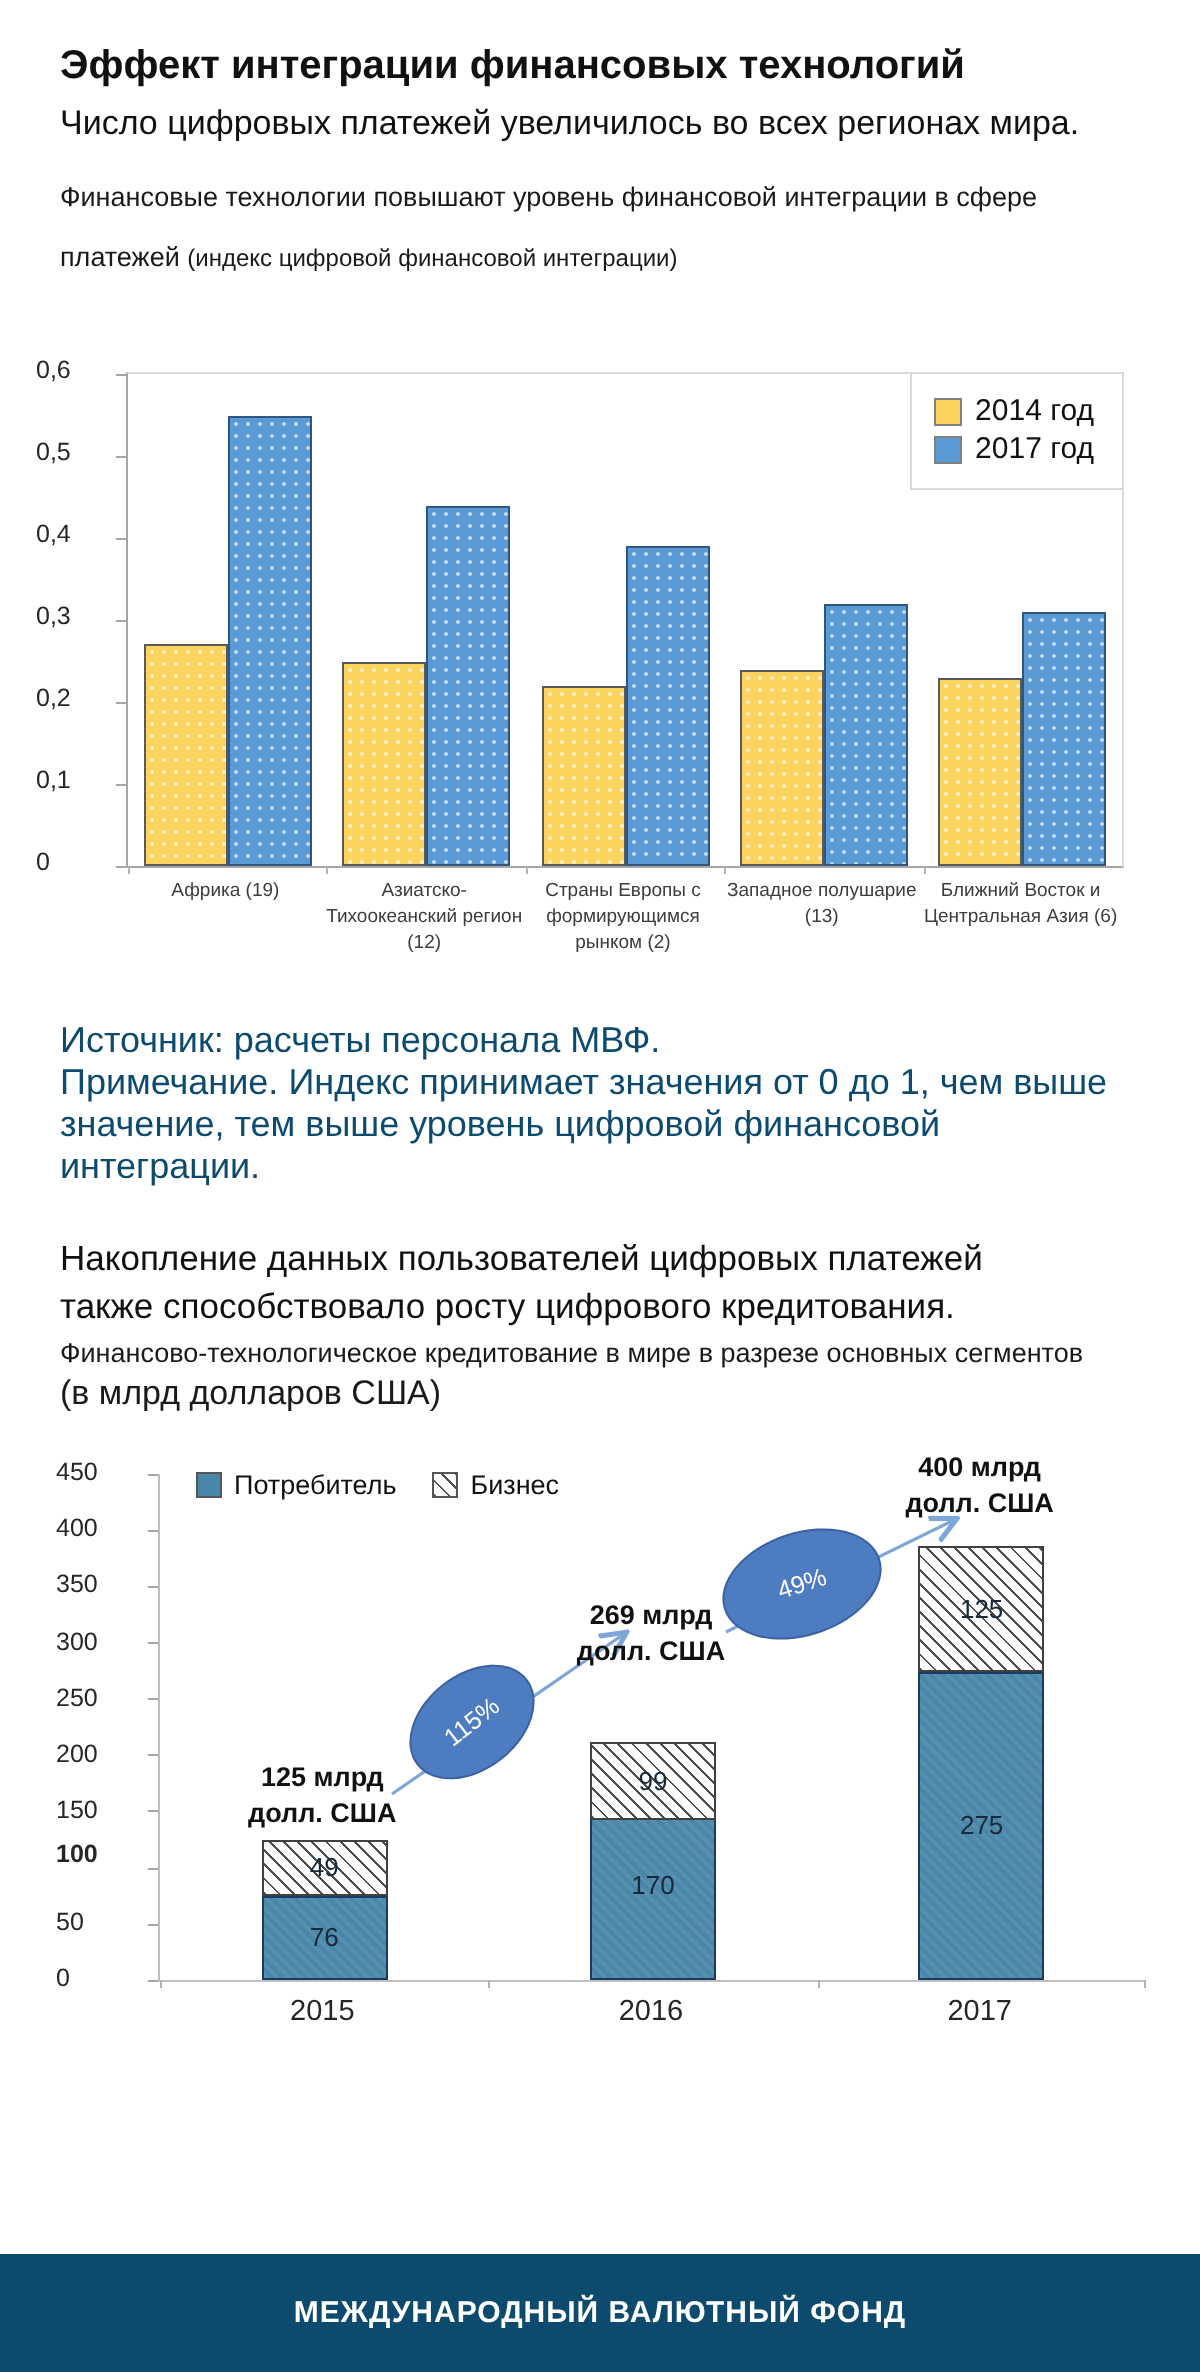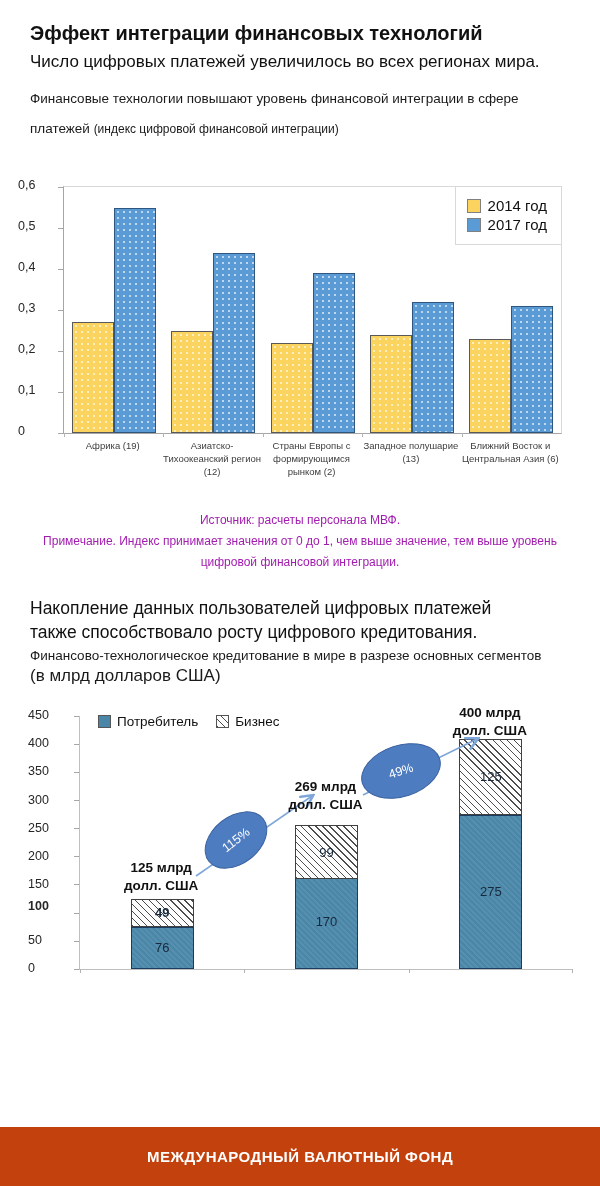--- a/index.html
+++ b/index.html
@@ -28,21 +28,21 @@
          background-image:radial-gradient(rgba(255,255,255,.6) .8px,transparent 1.1px);
          background-size:6px 6px;}
   .c1xlabel{position:absolute;top:0;font-size:9.5px;line-height:1.35;color:#3d3d3d;
             text-align:center;}
   .legend1{position:absolute;top:0;right:0;background:#fff;z-index:3;
            border-left:1px solid #d9d9d9;border-bottom:1px solid #d9d9d9;
            padding:8px 14px 9px 11px;}
   .legend1 .item{display:flex;align-items:center;font-size:15px;color:#111;margin:2px 0;}
   .legend1 .sw{width:14px;height:14px;margin-right:7px;box-sizing:border-box;border:1px solid #808080;}
   
-  .note{margin:0 30px;font-size:12px;line-height:21px;color:#a21caf;max-width:545px;text-align:center;}
+  .note{margin:0 30px;font-size:18px;line-height:21px;color:#0c4a6e;max-width:545px;}
   #note1{margin-top:26px;}
   #note2{margin-top:36px;}
   
   .section2{padding:0 28px 0 30px;margin-top:24px;}
   .sec2-title{font-size:17.5px;line-height:1.35;color:#111;margin:0;}
   .sec2-sub{font-size:13.5px;margin-top:4px;color:#1a1a1a;}
   .sec2-paren{font-size:17px;margin-top:3px;color:#1a1a1a;}
   
   #chart2{height:295px;margin-top:20px;}
   #chart2 .plot{border:none;border-left:1.5px solid #bfbfbf;border-bottom:1.5px solid #bfbfbf;}
@@ -185,44 +185,49 @@
       <div class="ytick-mark" style="left: -6.5px; top: 111.944px;"></div>
       <div class="ytick-mark" style="left: -6.5px; top: 140.056px;"></div>
       <div class="ytick-mark" style="left: -6.5px; top: 168.167px;"></div>
       <div class="ytick-mark" style="left: -6.5px; top: 196.278px;"></div>
       <div class="ytick-mark" style="left: -6.5px; top: 224.389px;"></div>
       <div class="ytick-mark" style="left: -6.5px; top: 252.5px;"></div>
       <div class="c2bar" style="left: 50.6667px; width: 63px; height: 70.2778px;">
         <div class="c2seg seg-solid" style="bottom: 0px; height: 42.7289px; background-color: rgb(74, 134, 168); border-color: rgb(27, 60, 95);">
           <div class="val">76</div>
         </div>
-        <div class="c2seg hatch" style="bottom: 42.7289px; height: 27.5489px; border-color: rgb(64, 64, 64); font-weight: bold;">
+        <div class="c2seg hatch" style="bottom: 42.7289px; height: 27.5489px; border-color: rgb(64, 64, 64);">
           <div class="val">49</div>
         </div>
       </div>
       <div class="xtick-mark" style="left: 0px; top: 253px;"></div>
       <div class="c2bar" style="left: 215px; width: 63px; height: 151.238px;">
         <div class="c2seg seg-solid" style="bottom: 0px; height: 95.5778px; background-color: rgb(74, 134, 168); border-color: rgb(27, 60, 95);">
           <div class="val">170</div>
         </div>
-        <div class="c2seg hatch" style="bottom: 90px; height: 54px; border-color: rgb(64, 64, 64);">
+        <div class="c2seg hatch" style="bottom: 80px; height: 39px; border-color: rgb(64, 64, 64);">
           <div class="val">99</div>
         </div>
       </div>
       <div class="xtick-mark" style="left: 164.333px; top: 253px;"></div>
       <div class="c2bar" style="left: 379.333px; width: 63px; height: 224.889px;">
         <div class="c2seg seg-solid" style="bottom: 0px; height: 154.611px; background-color: rgb(74, 134, 168); border-color: rgb(27, 60, 95);">
           <div class="val">275</div>
         </div>
-        <div class="c2seg hatch" style="bottom: 154.611px; height: 76px; border-color: rgb(64, 64, 64);">
+        <div class="c2seg hatch" style="bottom: 154.611px; height: 63px; border-color: rgb(64, 64, 64);">
           <div class="val">125</div>
         </div>
       </div>
       <div class="xtick-mark" style="left: 328.667px; top: 253px;"></div>
       <div class="xtick-mark" style="left: 492px; top: 253px;"></div>
+    </div>
+  <div id="c2-xlabels" style="position:absolute;left:79px;top:271px;width:493px;height:24px;">
+      <div class="c2xlabel" style="left: 0px; width: 164.333px;">2015</div>
+      <div class="c2xlabel" style="left: 164.333px; width: 164.333px;">2016</div>
+      <div class="c2xlabel" style="left: 328.667px; width: 164.333px;">2017</div>
     </div>
 
   <div class="growth-ellipse" style="left:201px;top:110px;width:68px;height:46px;transform:rotate(-38deg);">
     <span class="pct">115%</span>
   </div>
   <div class="growth-ellipse" style="left:360px;top:39px;width:80px;height:50px;transform:rotate(-18deg);">
     <span class="pct">49%</span>
   </div>
 <div class="c2-total" style="left: 106.167px; width: 110px; top: 152.722px;">
       <div>125 млрд</div>
@@ -234,15 +239,15 @@
     </div>
     <div class="c2-total" style="left: 434.833px; width: 110px; top: -1.88889px;">
       <div>400 млрд</div>
       <div>долл. США</div>
     </div>
   </div>
 
 <div class="note" id="note2">
 </div>
 
-<div class="footer" id="footer" style="background: #c2410c;">
+<div class="footer" id="footer" style="background: #0c4a6e;">
   <span class="footer-label" style="color: rgb(255, 255, 255);">МЕЖДУНАРОДНЫЙ ВАЛЮТНЫЙ ФОНД</span>
 </div>
 
 </body></html>

